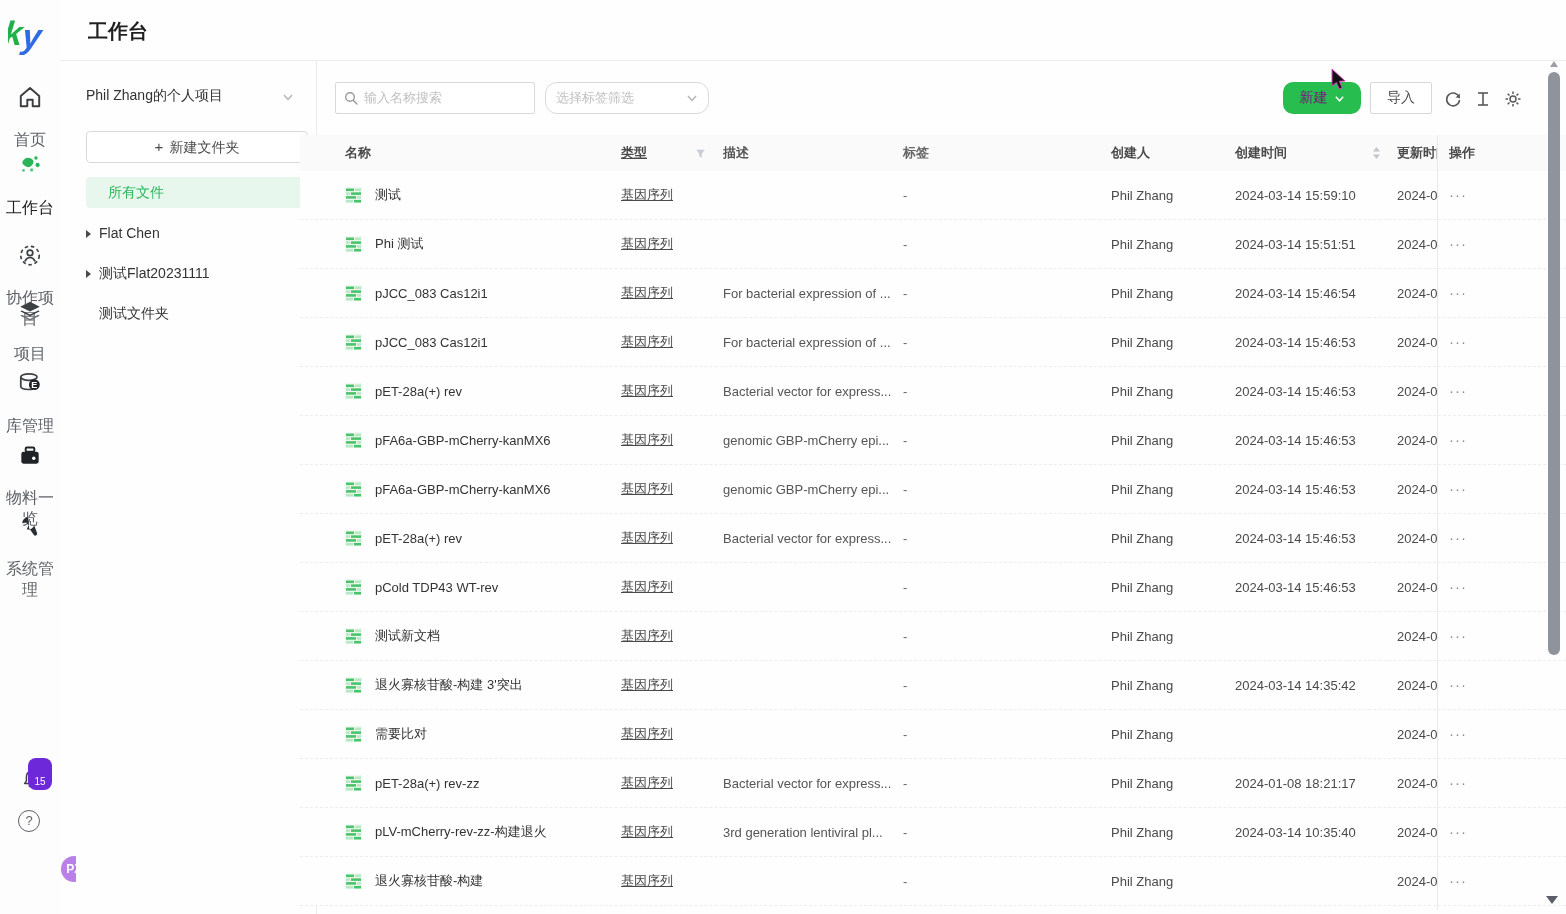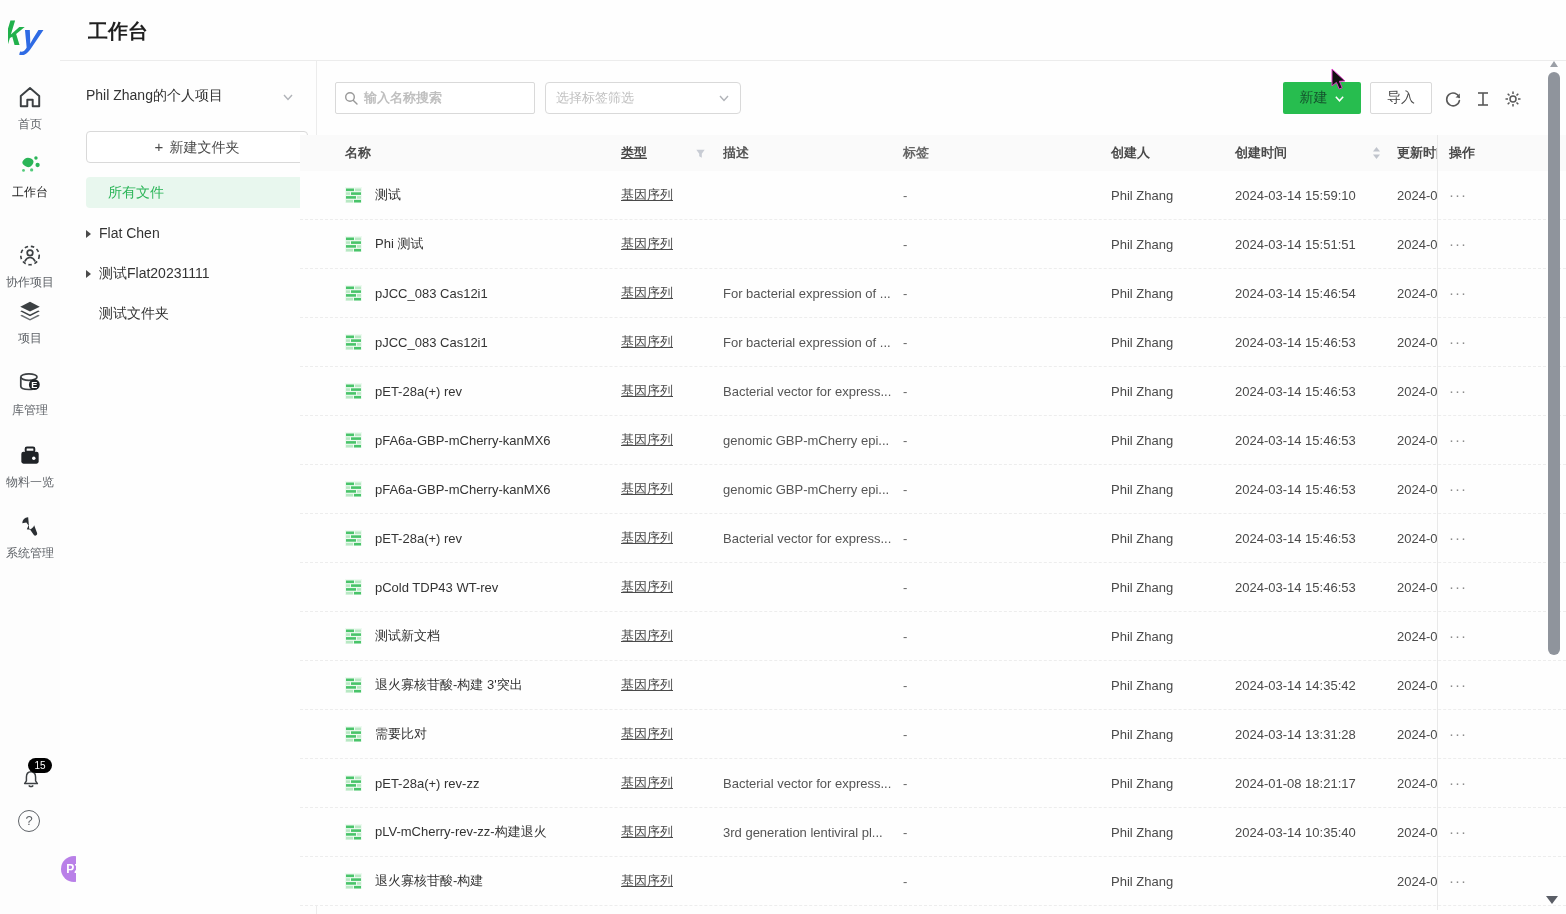--- a/index.html
+++ b/index.html
@@ -5,25 +5,25 @@
   * { margin:0; padding:0; box-sizing:border-box; }
   html,body { width:1566px; height:914px; }
   body { font-family:"Liberation Sans","DejaVu Sans",sans-serif; background:#ffffff; color:#333; }
   .screen { position:relative; width:1566px; height:914px; overflow:hidden; background:#fefefe; }
 
   
   .rail { position:absolute; left:0; top:0; width:60px; height:914px; background:#fdfdfd; }
   .logo { position:absolute; left:8px; top:12px; width:48px; height:44px; }
   .rail-item { position:absolute; left:0; width:60px; text-align:center; cursor:pointer; }
   .rail-item .ricon { display:block; margin:0 auto; width:26px; height:26px; }
-  .rail-item .rlabel { display:block; margin-top:6px; font-size:12px; color:#5f6368; letter-spacing:0; }
+  .rail-item .rlabel { display:block; margin-top:20px; font-size:16px; color:#5f6368; letter-spacing:0; }
   .rail-item.active .rlabel { color:#1f1f1f; }
   .rail-bell { position:absolute; left:20px; top:768px; width:22px; height:22px; }
-  .badge { position:absolute; left:28px; top:758px; min-width:24px; height:15px; background:#000000; color:#fff;
-           border-radius:8px; font-size:10px; line-height:15px; text-align:center; padding:0 4px; }
+  .badge { position:absolute; left:28px; top:758px; min-width:24px; height:15px; background:#6d28d9; color:#fff;
+           border-radius:8px; font-size:10px; line-height:15px; text-align:center; padding:16px 4px; }
   .help-circle { position:absolute; left:18px; top:810px; width:22px; height:22px; border:1.6px solid #5f6368;
                  border-radius:50%; color:#5f6368; font-size:13px; line-height:19px; text-align:center; }
   .avatar { position:absolute; left:17px; top:856px; width:26px; height:26px; background:#b980e8; border-radius:50%;
             color:#fff; font-size:12px; line-height:26px; text-align:center; font-weight:bold;margin-left:44px; }
 
   
   .page-title { position:absolute; left:88px; top:18px; font-size:20px; font-weight:600; color:#1f1f1f; }
   .top-divider { position:absolute; left:60px; top:60px; width:1506px; height:1px; background:#ececec; }
 
   
@@ -35,28 +35,28 @@
   .new-folder-btn .plus { font-size:15px; margin-right:6px; color:#4a4a4a; }
   .all-files { position:absolute; left:10px; top:116px; width:222px; height:31px; background:#e8f7ee; color:#2bb558;
                font-size:14px; line-height:31px; padding-left:22px; border-radius:4px; cursor:pointer; }
   .tree-item { position:absolute; left:10px; width:222px; height:22px; font-size:14px; color:#333; cursor:pointer; }
   .tree-item .arrow { display:inline-block; width:0; height:0; border-left:5px solid #4a4a4a; border-top:4px solid transparent;
                       border-bottom:4px solid transparent; margin-right:8px; }
   .tree-item.noarrow { padding-left:13px; }
 
   
   .search-box { position:absolute; left:335px; top:82px; width:200px; height:32px; border:1px solid #d9d9d9; border-radius:2px;
-                background:#fff; display:flex; align-items:center; padding:0 8px;font-weight:bold; }
+                background:#fff; display:flex; align-items:center; padding:0 8px; }
   .search-box svg { flex:none; }
   .search-box .ph { margin-left:6px; font-size:13px; color:#bfbfbf; }
-  .tag-select { position:absolute; left:545px; top:82px; width:196px; height:32px; border:1px solid #d9d9d9; border-radius:4px;
+  .tag-select { position:absolute; left:545px; top:82px; width:164px; height:32px; border:1px solid #d9d9d9; border-radius:12px;
                 background:#fff; display:flex; align-items:center; justify-content:space-between; padding:8px 10px; cursor:pointer; }
   .tag-select .ph { font-size:13px; color:#bfbfbf; }
-  .btn-new { position:absolute; left:1283px; top:82px; width:78px; height:32px; background:#27bd4f; border:none; border-radius:2px;
-             color:#14532d; font-size:14px; cursor:pointer; display:flex; align-items:center; justify-content:center; gap:6px; }
+  .btn-new { position:absolute; left:1283px; top:82px; width:78px; height:32px; background:#27bd4f; border:none; border-radius:10px;
+             color:#701a75; font-size:14px; cursor:pointer; display:flex; align-items:center; justify-content:center; gap:6px; }
   .btn-import { position:absolute; left:1370px; top:82px; width:62px; height:32px; background:#fff; border:1px solid #d9d9d9;
                 border-radius:2px; color:#4a4a4a; font-size:14px; cursor:pointer; }
   .tool-icon { position:absolute; top:89px; width:20px; height:20px; cursor:pointer; }
 
   
   .table { position:absolute; left:300px; top:135px; width:1266px; }
   .thead { position:relative; height:36px; background:#fafafa; font-size:13px; font-weight:600; color:#4a4a4a; }
   .thead .hcell, .trow .cell { position:absolute; top:0; height:100%; display:flex; align-items:center; white-space:nowrap; }
   .trow { position:relative; height:49px; border-bottom:1px dashed #ededed; font-size:13px; color:#4a4a4a; background:#fefefe; }
   .c-name   { left:45px; }
@@ -547,21 +547,20 @@
               <rect x="12" y="9.1" width="4" height="2.6" fill="#b7e8c3"></rect>
           <rect x="1" y="12.9" width="7" height="2.6" fill="#b7e8c3"></rect>
               <rect x="9" y="12.9" width="7" height="2.6" fill="#49c46a"></rect>
         </svg>
       </div>
       <div class="cell c-nametx">需要比对</div>
       <div class="cell c-type">基因序列</div>
       <div class="cell c-desc"></div>
       <div class="cell c-tags">-</div>
       <div class="cell c-creator">Phil Zhang</div>
-      <div class="cell c-created">2024-03-14 13:31:28</div>
       <div class="cell c-updated">2024-03</div>
       <div class="cell c-actions">
             <span class="more-btn">···</span>
           </div>
     </div>
 
     <div class="trow">
       <div class="cell c-name">
         <svg class="seq-icon" viewBox="0 0 17 16">
           <rect x="0" y="0" width="17" height="16" fill="#eefaf1"></rect>

